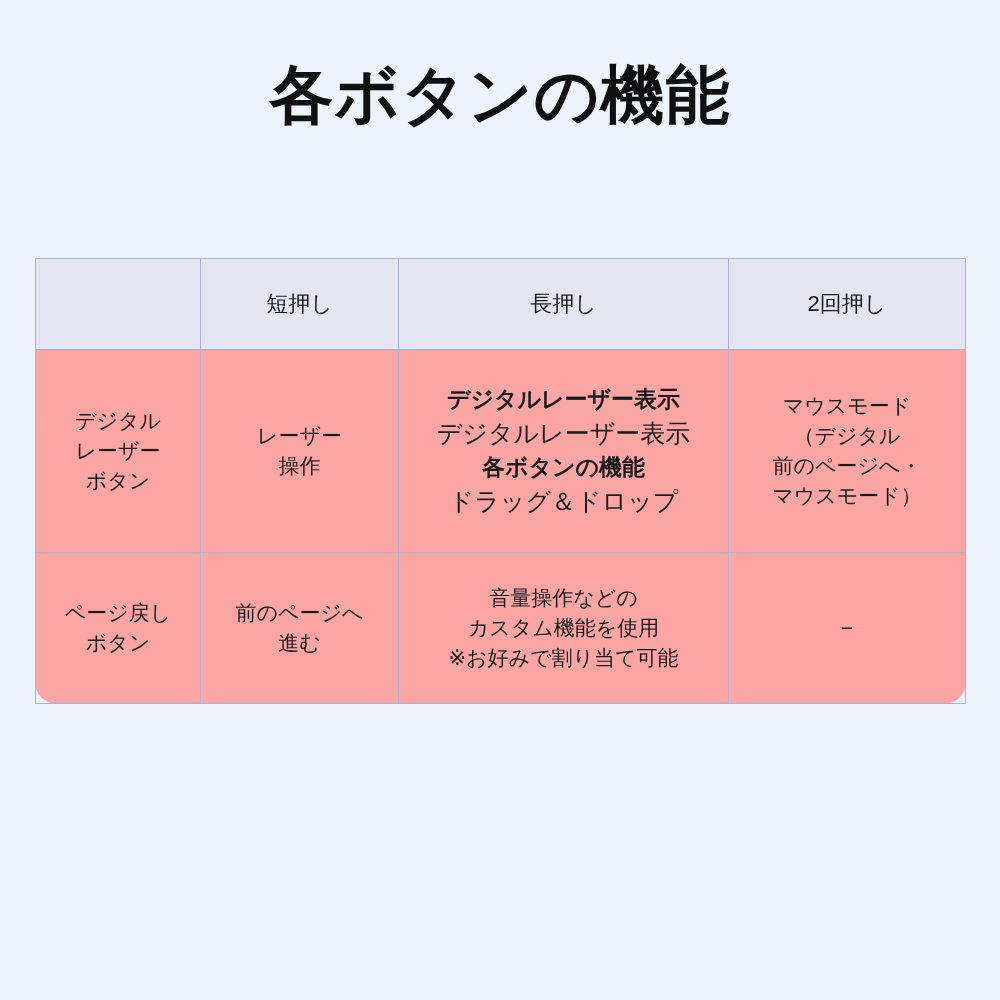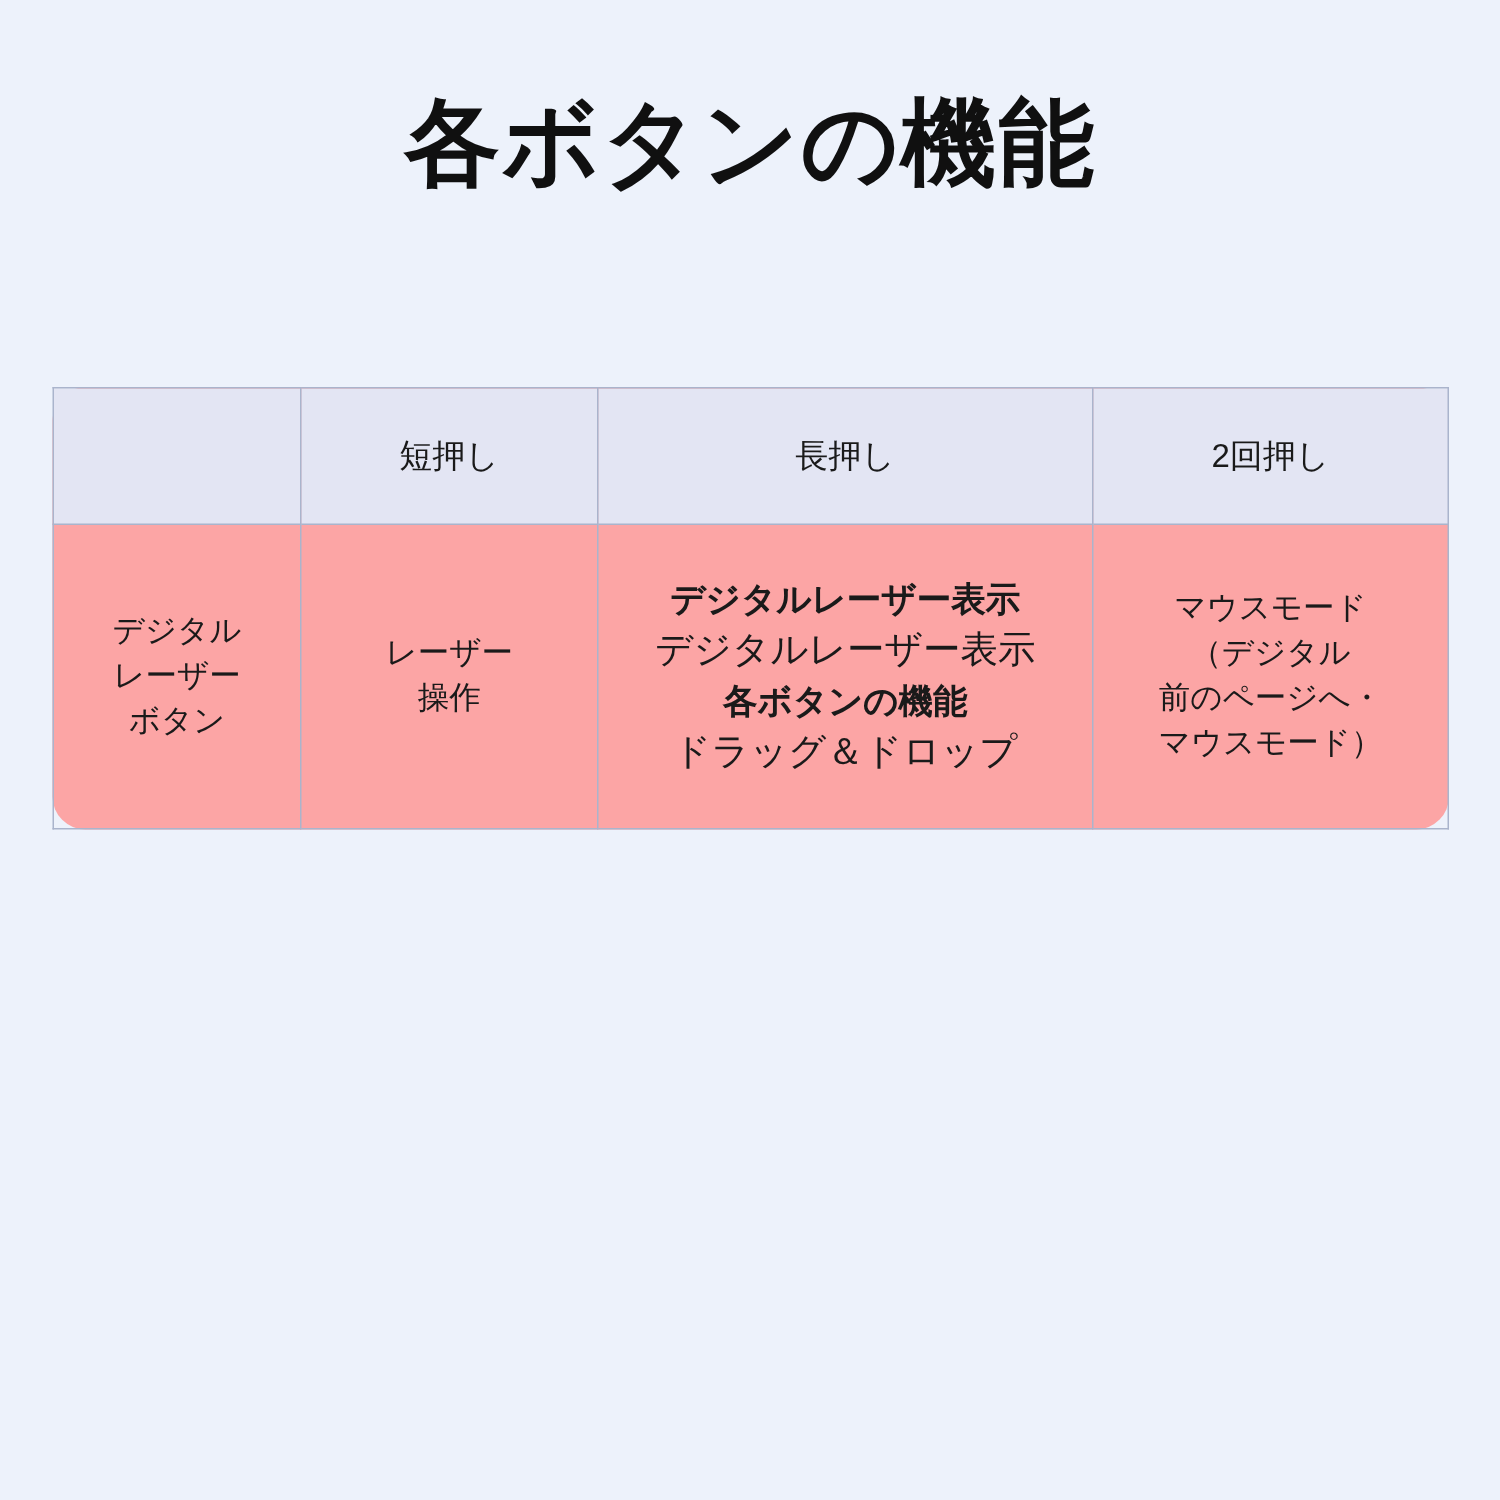--- a/index.html
+++ b/index.html
@@ -116,18 +116,34 @@
           </td>
           <td>
             <span class="cell-line">マウスモード</span>
             <span class="cell-line">（デジタル</span>
             <span class="cell-line">前のページへ・</span>
             <span class="cell-line">マウスモード）</span>
           </td>
         </tr>
 
 
+        <tr class="row-3">
+          <td>
+            <span class="cell-line">ページ戻し</span>
+            <span class="cell-line">ボタン</span>
+          </td>
+          <td>
+            <span class="cell-line">前のページへ</span>
+            <span class="cell-line">進む</span>
+          </td>
+          <td>
+            <span class="cell-line">音量操作などの</span>
+            <span class="cell-line">カスタム機能を使用</span>
+            <span class="cell-line">※お好みで割り当て可能</span>
+          </td>
+          <td class="dash">−</td>
+        </tr>
 
       </tbody>
     </table>
   </div>
 
 </div>
 
 </body></html>

